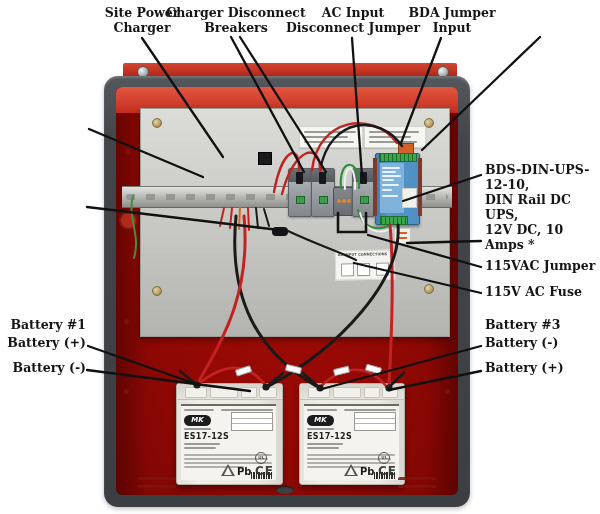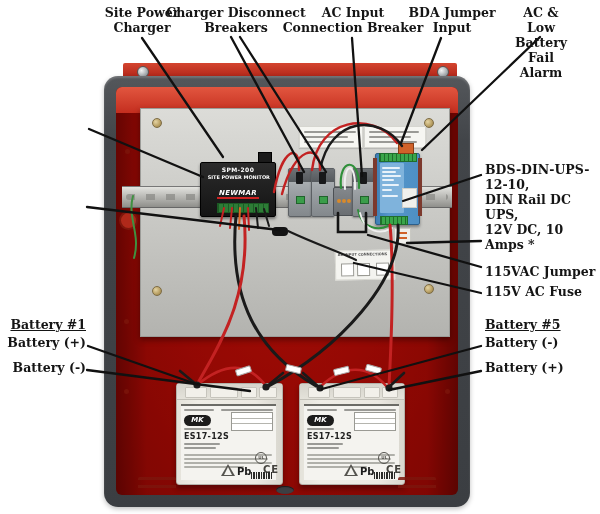--- a/index.html
+++ b/index.html
@@ -4,21 +4,21 @@
 <style>
   html,body{margin:0;padding:0;background:#fff;}
   .stage{position:relative;width:600px;height:514px;background:#fff;overflow:hidden;
          font-family:"DejaVu Serif","Liberation Serif",serif;}
   .abs{position:absolute;}
   
   .callout{position:absolute;font-weight:bold;font-size:12.5px;line-height:15px;color:#151515;
            white-space:pre-line;z-index:31;}
   .callout.center{transform:translateX(-50%);text-align:center;}
   .callout.right{text-align:right;}
-  .callout.underline{text-decoration:underline;}
+  .callout.underline{}
   
   .flange{left:123px;top:63px;width:334px;height:15px;background:linear-gradient(#d4452f,#b02418);
           border-radius:2px;z-index:1;}
   .flange-screw{width:10px;height:10px;border-radius:50%;z-index:2;
           background:radial-gradient(circle at 35% 35%,#f2f2f2,#9aa0a4 70%,#60666a);border:1px solid #555;}
   .frame{left:104px;top:76px;width:366px;height:431px;background:linear-gradient(#54575b,#424549 15%,#3b3e42);
          border-radius:14px;z-index:2;box-shadow:inset 0 2px 2px #ffffff2e, 0 2px 5px #00000040;}
   .interior{left:116px;top:87px;width:342px;height:408px;border-radius:6px;overflow:hidden;z-index:3;
          background:
            linear-gradient(90deg,#8e1d11 0,#c23020 9%,#c23020 91%,#8e1d11 100%),
@@ -94,21 +94,21 @@
           color:#fff;font-style:italic;font-weight:bold;font-size:7px;text-align:center;line-height:11px;}
   .model{position:absolute;left:3px;top:26px;font-size:8px;font-weight:bold;color:#222;letter-spacing:.3px;}
   .btable{position:absolute;right:3px;top:6px;width:40px;height:17px;border:1px solid #9a9a94;
           background:linear-gradient(#fff,#fff) , #fff;}
   .btable i{position:absolute;left:0;width:100%;height:1px;background:#b5b5af;}
   .pb-tri{position:absolute;width:0;height:0;border-left:7px solid transparent;border-right:7px solid transparent;
           border-bottom:12px solid #55544f;}
   .pb-tri i{position:absolute;left:-4.5px;top:2.5px;width:0;height:0;border-left:4.5px solid transparent;
           border-right:4.5px solid transparent;border-bottom:8px solid #f4f3ef;}
   .pb{position:absolute;font-size:10px;font-weight:bold;color:#1c1c1c;}
-  .ce{position:absolute;font-size:10px;font-weight:bold;color:#44433e;letter-spacing:1px;margin-left:8px;}
+  .ce{position:absolute;font-size:12px;font-weight:bold;color:#44433e;letter-spacing:1px;}
   .ul{position:absolute;width:10px;height:10px;border:1px solid #55544f;border-radius:50%;
       font-size:6px;transform-origin:center;color:#55544f;text-align:center;line-height:10px;font-weight:bold;}
   .ul span{display:inline-block;transform:scale(.7);}
   .barcode{position:absolute;width:24px;height:9px;
       background:repeating-linear-gradient(90deg,#2a2a28 0 1px,transparent 1px 2px,#2a2a28 2px 4px,transparent 4px 5px);}
   .vent{position:absolute;width:38px;height:15px;
       background:repeating-linear-gradient(180deg,#7c150c 0 3px,transparent 3px 8px);
       border-radius:2px;opacity:.85;}
   .bump{left:160px;top:399px;width:18px;height:8px;border-radius:50%;background:#3c3f43;box-shadow:inset 0 1px 1px #0009;}
   svg.overlay{position:absolute;left:0;top:0;z-index:30;pointer-events:none;}
@@ -149,26 +149,20 @@
       <i class="mbar" style="left:4px;top:4px;width:50px"></i>
       <i class="mbar" style="left:4px;top:9px;width:42px"></i>
       <i class="mbar" style="left:4px;top:14px;width:48px"></i>
     </div>
 
     <div class="abs dinrail">
         <span class="slots"></span>
       </div>
 
     <div class="abs spm-tab"></div>
-    <div class="abs spm">
-      <div class="t1">SPM-200</div>
-      <div class="t2">SITE POWER MONITOR</div>
-      <div class="brand">NEWMAR</div>
-      <div class="green"></div>
-    </div>
 
     <div class="abs breaker" style="left:172px;top:81px">
       <span class="cap"></span>
         <span class="toggle"></span>
         <span class="win"></span>
       </div>
     <div class="abs breaker" style="left:195px;top:81px">
       <span class="cap"></span>
         <span class="toggle"></span>
         <span class="win"></span>
@@ -356,32 +350,30 @@
       <line x1="481" y1="346" x2="322" y2="389"></line>
       <line x1="481" y1="371" x2="389" y2="390"></line>
     </g>
   </svg>
 
   <div class="callout center" style="left:142px;top:5px">Site Power
 Charger</div>
   <div class="callout center" style="left:236px;top:5px">Charger Disconnect
 Breakers</div>
   <div class="callout center" style="left:353px;top:5px">AC Input
-Connection Breaker</div>
+Disconnect Jumper</div>
   <div class="callout center" style="left:452px;top:5px">BDA Jumper
 Input</div>
-  <div class="callout center" style="left:541px;top:5px">AC &amp; Low Battery
-Fail Alarm</div>
 
   <div class="callout right underline" style="left:0;top:317px;width:86px">Battery #1</div>
   <div class="callout right" style="left:0;top:335px;width:86px">Battery (+)</div>
   <div class="callout right" style="left:0;top:360px;width:86px">Battery (-)</div>
 
   <div class="callout" style="left:485px;top:162px;width:115px">BDS-DIN-UPS-12-10,
 DIN Rail DC UPS,
 12V DC, 10 Amps *</div>
-  <div class="callout" style="left:485px;top:264px;width:115px">115VAC Jumper</div>
+  <div class="callout" style="left:485px;top:258px;width:115px">115VAC Jumper</div>
   <div class="callout" style="left:485px;top:284px;width:115px">115V AC Fuse</div>
-  <div class="callout underline" style="left:485px;top:317px;width:115px">Battery #5</div>
+  <div class="callout underline" style="left:485px;top:317px;width:115px">Battery #3</div>
   <div class="callout" style="left:485px;top:335px;width:115px">Battery (-)</div>
   <div class="callout" style="left:485px;top:360px;width:115px">Battery (+)</div>
 
 </div>
 
 </body></html>

